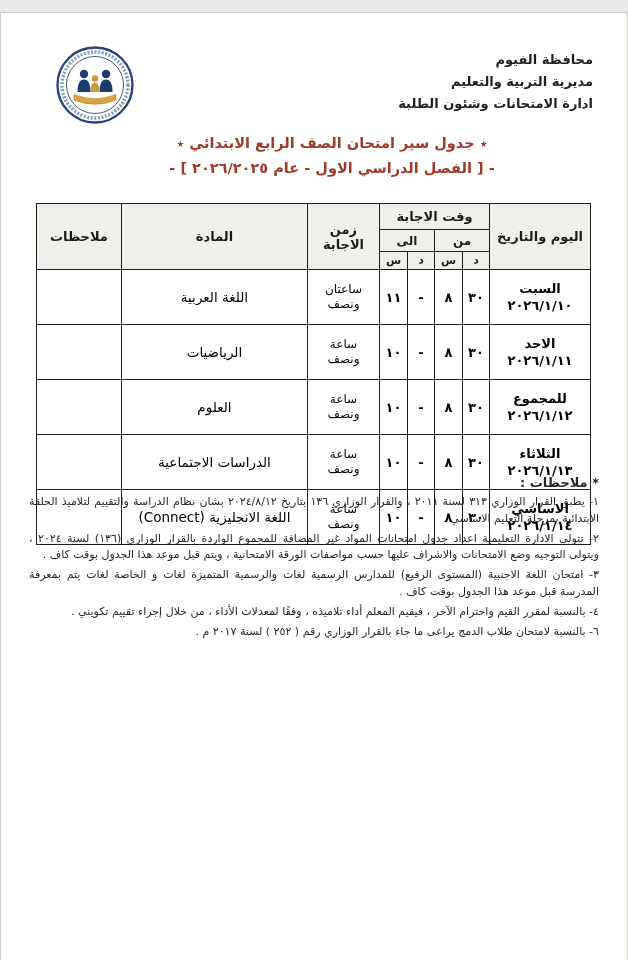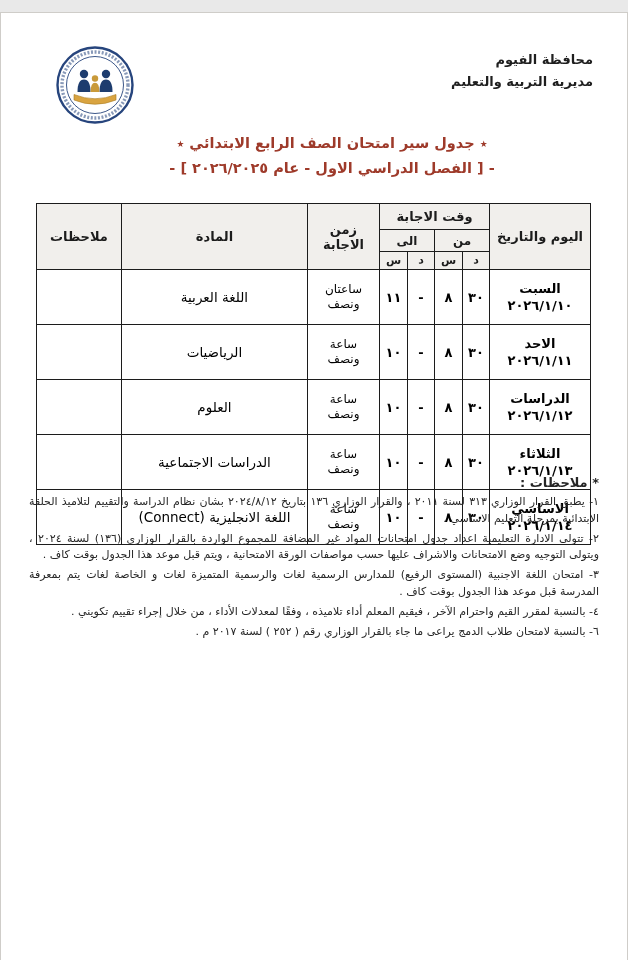--- a/index.html
+++ b/index.html
@@ -88,20 +88,21 @@
         </g>
       </g>
 
       <path d="M19 49.5 Q40 58 61 49.5 L61 55 Q40 63.5 19 55 Z" fill="#d9a441" stroke="#a97b1e" stroke-width="0.6"></path>
     </svg>
   </div>
 
   <div class="org-header">
     <div>محافظة الفيوم</div>
     <div>مديرية التربية والتعليم</div>
+    <div>ادارة الامتحانات وشئون الطلبة</div>
   </div>
 
   <div class="doc-title">
     <div>٭ جدول سير امتحان الصف الرابع الابتدائي ٭</div>
     <div>- [ الفصل الدراسي الاول - عام ٢٠٢٦/٢٠٢٥ ] -</div>
   </div>
 
   <table class="schedule">
     <colgroup>
       <col style="width:101px">
@@ -154,21 +155,21 @@
         <td class="time-cell">٣٠</td>
         <td class="time-cell">٨</td>
         <td class="time-cell">-</td>
         <td class="time-cell">١٠</td>
         <td class="duration-cell">ساعة ونصف</td>
         <td class="subject-cell">الرياضيات</td>
         <td class="notes-cell"></td>
       </tr>
       <tr>
         <td class="day-cell">
-          <div>الدراسات</div>
+          <div>للمجموع</div>
           <div>٢٠٢٦/١/١٢</div>
         </td>
         <td class="time-cell">٣٠</td>
         <td class="time-cell">٨</td>
         <td class="time-cell">-</td>
         <td class="time-cell">١٠</td>
         <td class="duration-cell">ساعة ونصف</td>
         <td class="subject-cell">العلوم</td>
         <td class="notes-cell"></td>
       </tr>

